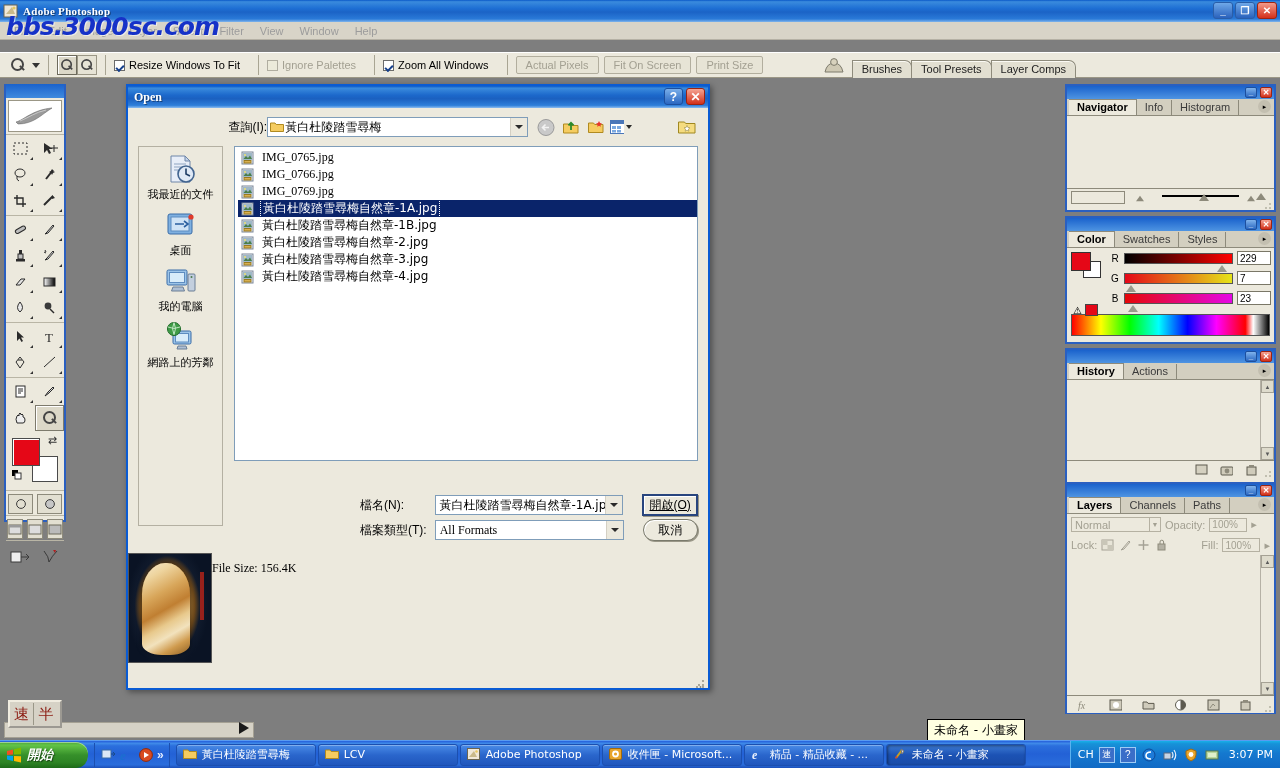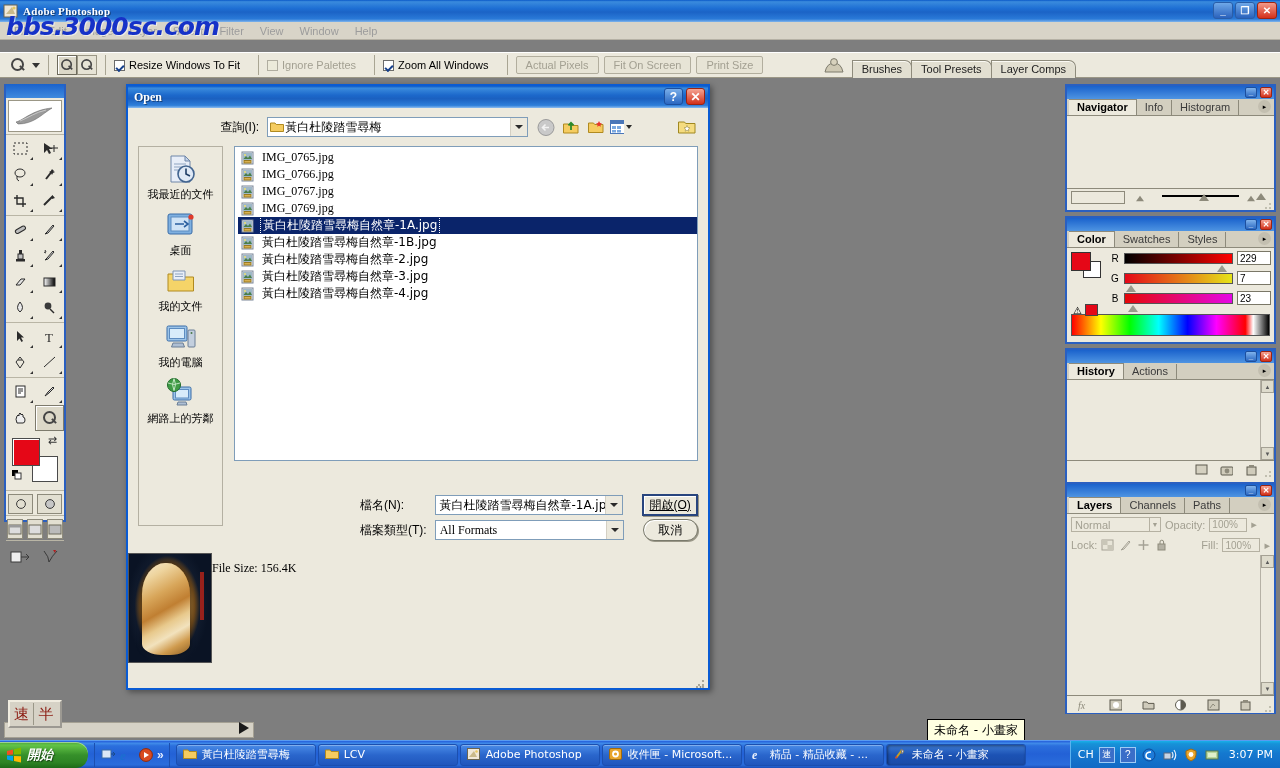--- a/index.html
+++ b/index.html
@@ -832,21 +832,21 @@
       <span class="dlg-title-text">Open</span>
       <div class="dlg-title-btns">
         <div class="dtb">?</div>
         <div class="dtb close">✕</div>
       </div>
     </div>
 
     <div class="dlg-body">
 
       <div class="lookin-row">
-        <span class="lbl" style="width:130px;text-align:right;padding-right:8px;">查詢(I):</span>
+        <span class="lbl" style="width:130px;text-align:right;">查詢(I):</span>
         <div class="combo" style="width:262px;">
           <span style="width:17px;display:flex;align-items:center;justify-content:center;">
             <svg width="14" height="12">
                 <path d="M0.5 2 h4.5 l1.2 1.5 h7.3 V10.5 H0.5 Z" fill="#f5cc60" stroke="#b08a20"></path>
               </svg>
           </span>
           <span style="font-size:12px;font-family:'DejaVu Sans',sans-serif;">黃白杜陵踏雪尋梅</span>
           <span class="cb-arrow">
               <span class="cb-chev"></span>
             </span>
@@ -904,30 +904,20 @@
         <div class="place">
           <span class="place-ico">
             <svg width="32" height="32" viewBox="0 0 32 32">
               <rect x="3" y="5" width="24" height="20" rx="2" fill="#7fb0e0" stroke="#3a6da8"></rect>
               <rect x="6" y="8" width="18" height="14" fill="#cfe3f6" stroke="#5d8cc0"></rect>
               <path d="M10 15 h9 M19 12 l4 3 l-4 3" stroke="#2a5fa0" stroke-width="1.6" fill="none"></path>
               <circle cx="26" cy="8" r="2.6" fill="#e03a2a"></circle>
             </svg>
           </span>
           <span class="place-lbl">桌面</span>
-        </div>
-        <div class="place">
-          <span class="place-ico">
-            <svg width="32" height="32" viewBox="0 0 32 32">
-              <path d="M3 9 h10 l2.5 3 h13 V26 H3 Z" fill="#f5d468" stroke="#b08a20"></path>
-              <path d="M8 6 h12 v9 H8 Z" fill="#e8eef8" stroke="#7f94b4"></path>
-              <path d="M10 9 h8 M10 11.5 h8" stroke="#8fa4c0"></path>
-            </svg>
-          </span>
-          <span class="place-lbl">我的文件</span>
         </div>
         <div class="place">
           <span class="place-ico">
             <svg width="32" height="32" viewBox="0 0 32 32">
               <rect x="2" y="5" width="20" height="15" rx="1.5" fill="#9cc4e8" stroke="#3a6da8"></rect>
               <rect x="4.5" y="7.5" width="15" height="10" fill="#d8ecfa" stroke="#5d8cc0"></rect>
               <path d="M8 22 h10 l1.5 4 H6.5 Z" fill="#aebfd4" stroke="#6a7e96"></path>
               <rect x="23" y="9" width="7" height="17" rx="1" fill="#c3cfde" stroke="#6a7e96"></rect>
               <circle cx="26.5" cy="12" r="1" fill="#4a7a4a"></circle>
             </svg>
@@ -965,32 +955,20 @@
           <span class="fico">
             <svg width="14" height="14" viewBox="0 0 14 14">
                 <rect x="1" y="1" width="11" height="12" fill="#eef2f7" stroke="#7a8698"></rect>
                 <rect x="2" y="2" width="9" height="7" fill="#9fb8c8"></rect>
                 <path d="M2.5 8 l2.5-3 l2 2 l2-2.5 l2 3.5 z" fill="#4a7f4a"></path>
                 <circle cx="4" cy="4" r="1" fill="#f0e070"></circle>
                 <rect x="3" y="9.5" width="7" height="2.5" fill="#d8b050" stroke="#9a7a20"></rect>
               </svg>
           </span>
           <span class="fname">IMG_0766.jpg</span>
-        </div>
-        <div class="frow">
-          <span class="fico">
-            <svg width="14" height="14" viewBox="0 0 14 14">
-                <rect x="1" y="1" width="11" height="12" fill="#eef2f7" stroke="#7a8698"></rect>
-                <rect x="2" y="2" width="9" height="7" fill="#9fb8c8"></rect>
-                <path d="M2.5 8 l2.5-3 l2 2 l2-2.5 l2 3.5 z" fill="#4a7f4a"></path>
-                <circle cx="4" cy="4" r="1" fill="#f0e070"></circle>
-                <rect x="3" y="9.5" width="7" height="2.5" fill="#d8b050" stroke="#9a7a20"></rect>
-              </svg>
-          </span>
-          <span class="fname">IMG_0767.jpg</span>
         </div>
         <div class="frow">
           <span class="fico">
             <svg width="14" height="14" viewBox="0 0 14 14">
                 <rect x="1" y="1" width="11" height="12" fill="#eef2f7" stroke="#7a8698"></rect>
                 <rect x="2" y="2" width="9" height="7" fill="#9fb8c8"></rect>
                 <path d="M2.5 8 l2.5-3 l2 2 l2-2.5 l2 3.5 z" fill="#4a7f4a"></path>
                 <circle cx="4" cy="4" r="1" fill="#f0e070"></circle>
                 <rect x="3" y="9.5" width="7" height="2.5" fill="#d8b050" stroke="#9a7a20"></rect>
               </svg>

